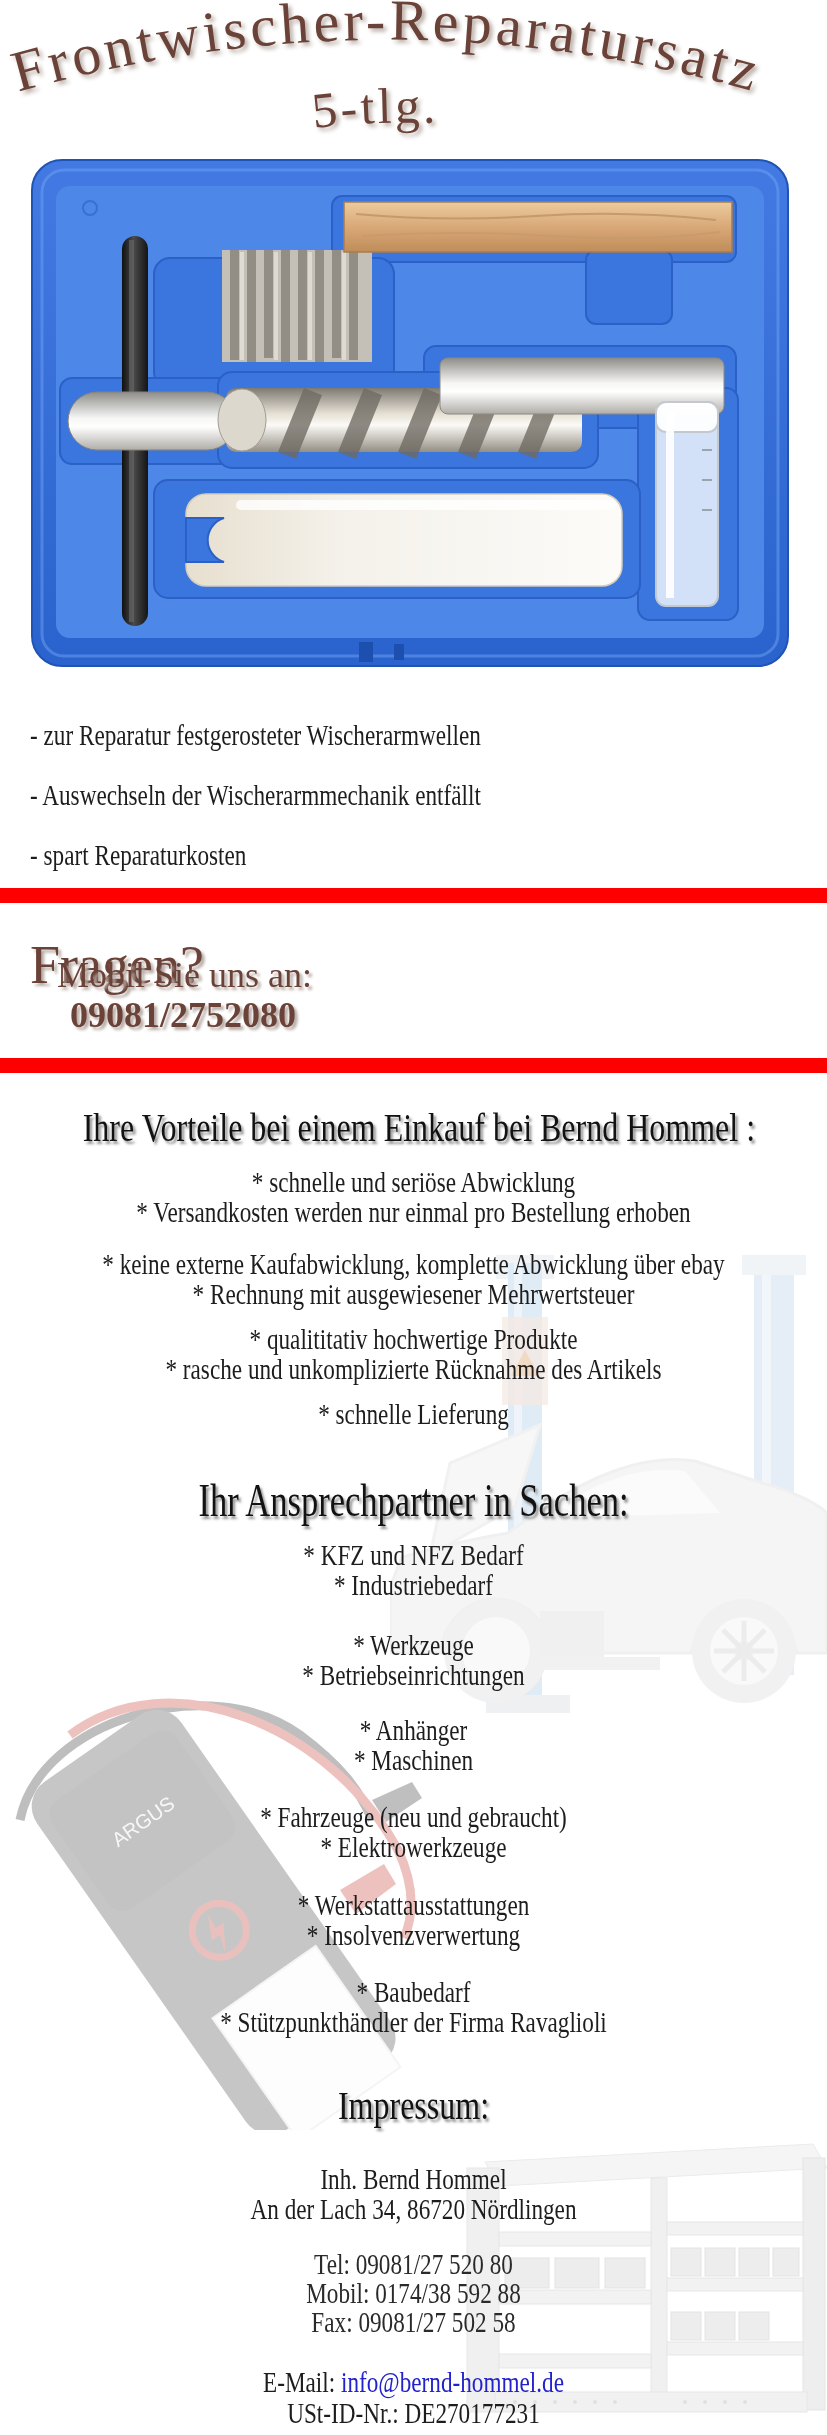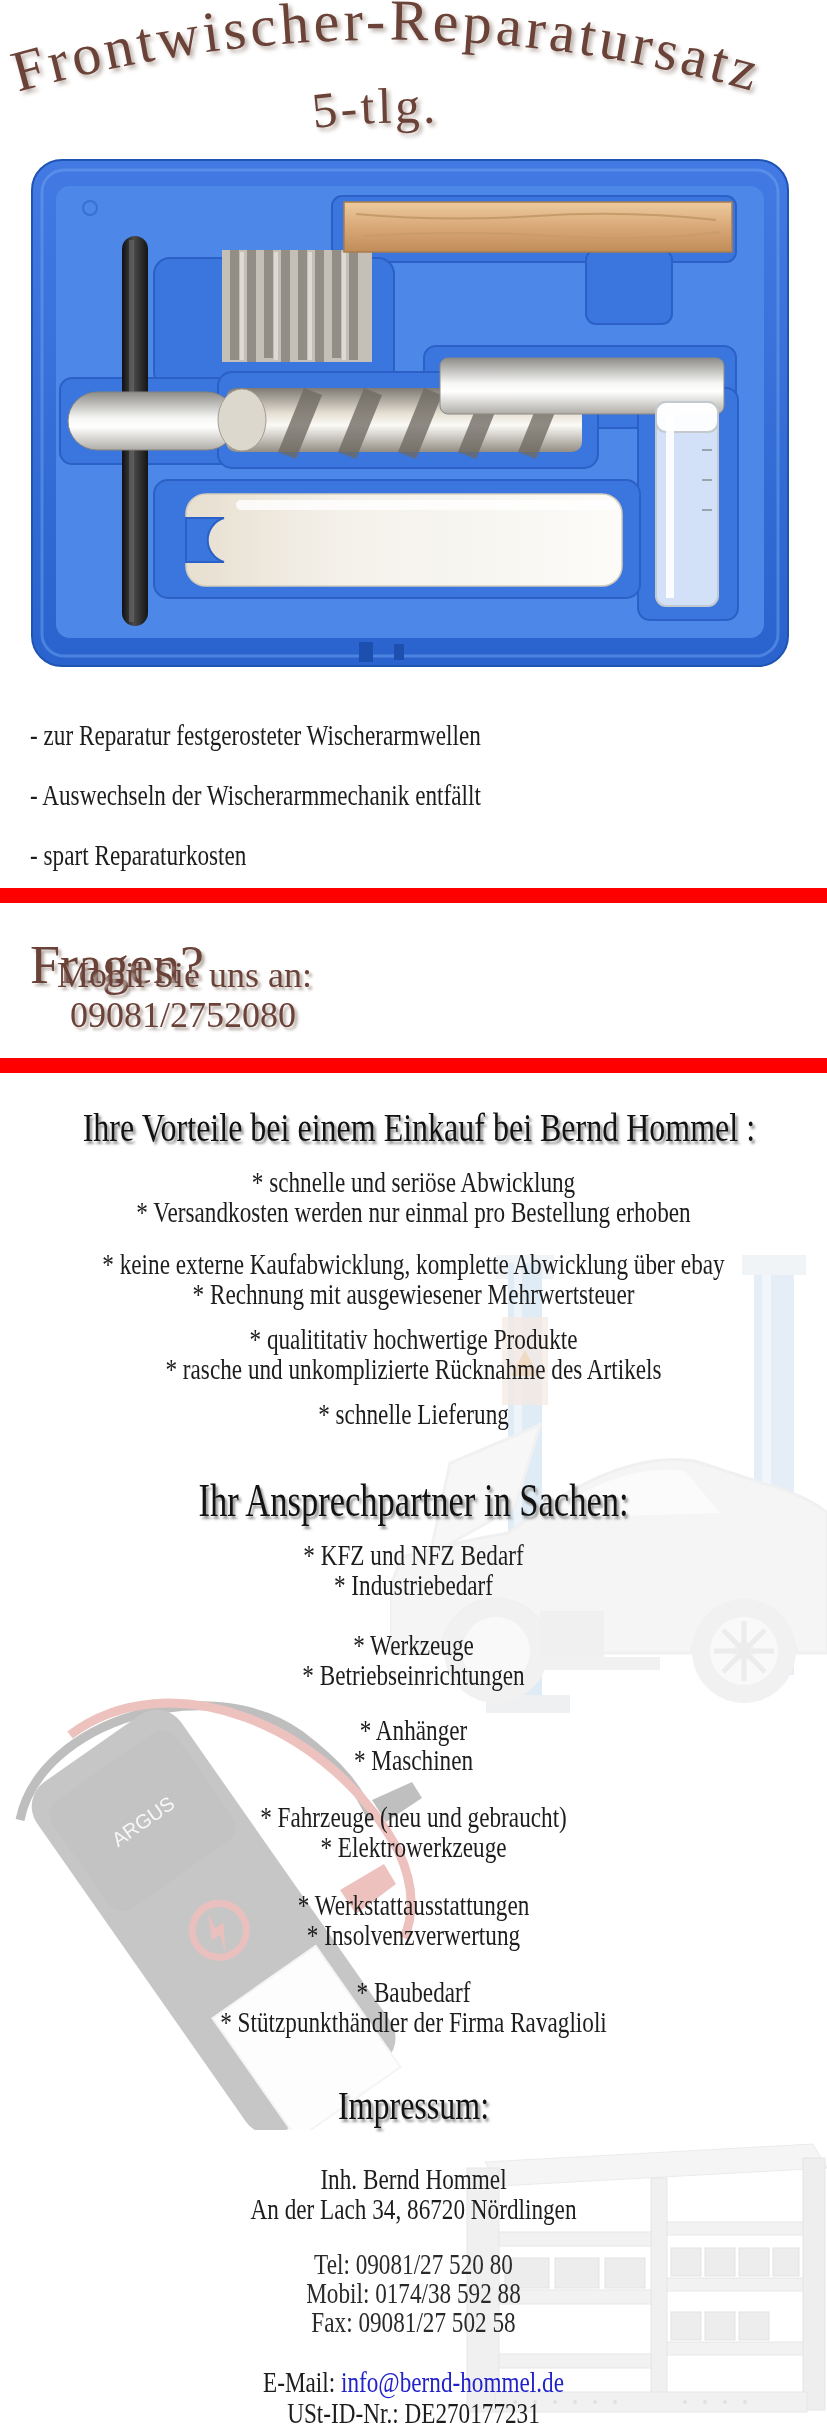--- a/index.html
+++ b/index.html
@@ -246,21 +246,21 @@
 
   <div class="abs bullets sx80L" style="left:30px;top:705px;">
     <div class="body-line">- zur Reparatur festgerosteter Wischerarmwellen</div>
     <div class="body-line">- Auswechseln der Wischerarmmechanik entfällt</div>
     <div class="body-line">- spart Reparaturkosten</div>
   </div>
 
   <div class="abs redbar" style="top:888px;"></div>
   <div class="abs brown fragen-h" style="left:14px;top:937px;margin-left:16px;">Fragen?</div>
   <div class="abs brown fragen-sub" style="left:57px;top:956px;">Mobil Sie uns an:</div>
-  <div class="abs brown fragen-sub" style="left:70px;top:996px;">09081/2752080</div>
+  <div class="abs brown fragen-sub" style="left:70px;top:996px;font-weight:bold;">09081/2752080</div>
   <div class="abs redbar" style="top:1058px;"></div>
 
   <div class="abs center heading sx80" style="top:1104px;">Ihre Vorteile bei einem Einkauf bei Bernd Hommel :</div>
 
   <div class="abs center sx80" style="top:1167px;">
     <div class="body-line">* schnelle und seriöse Abwicklung</div>
     <div class="body-line">* Versandkosten werden nur einmal pro Bestellung erhoben</div>
   </div>
   <div class="abs center sx80" style="top:1249px;">
     <div class="body-line">* keine externe Kaufabwicklung, komplette Abwicklung über ebay</div>

